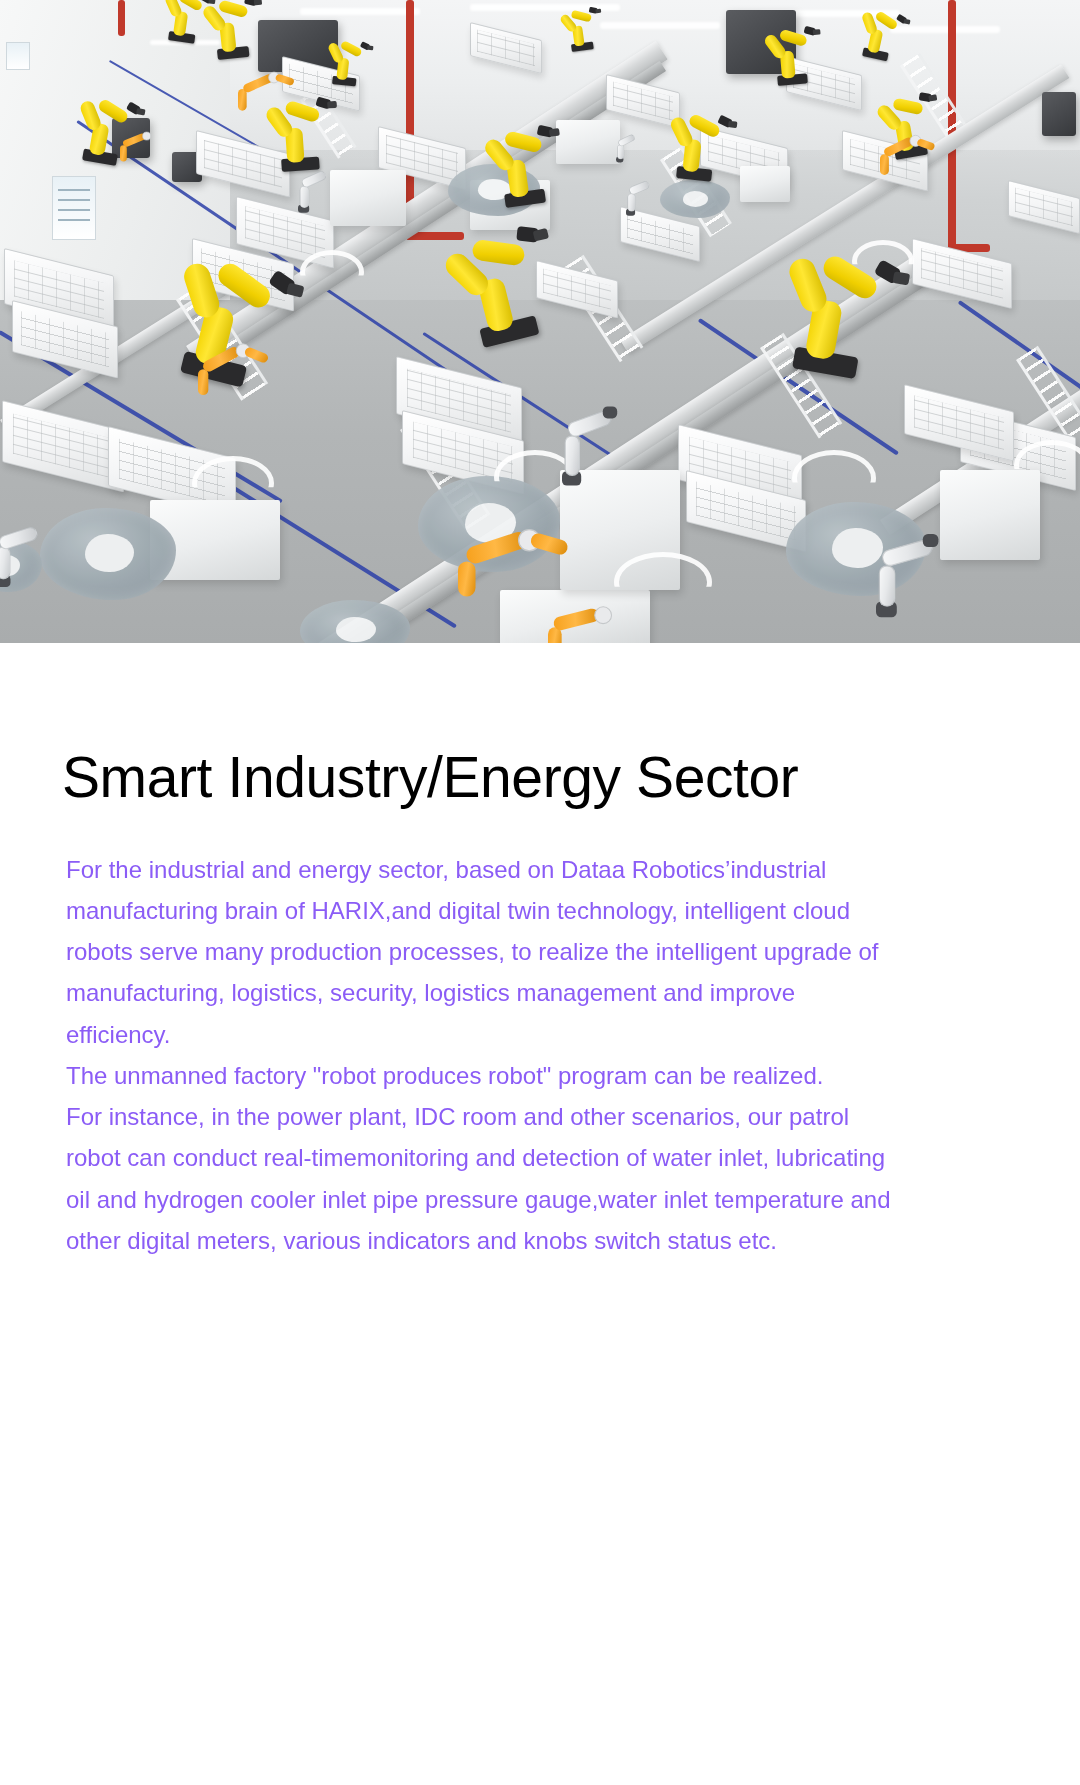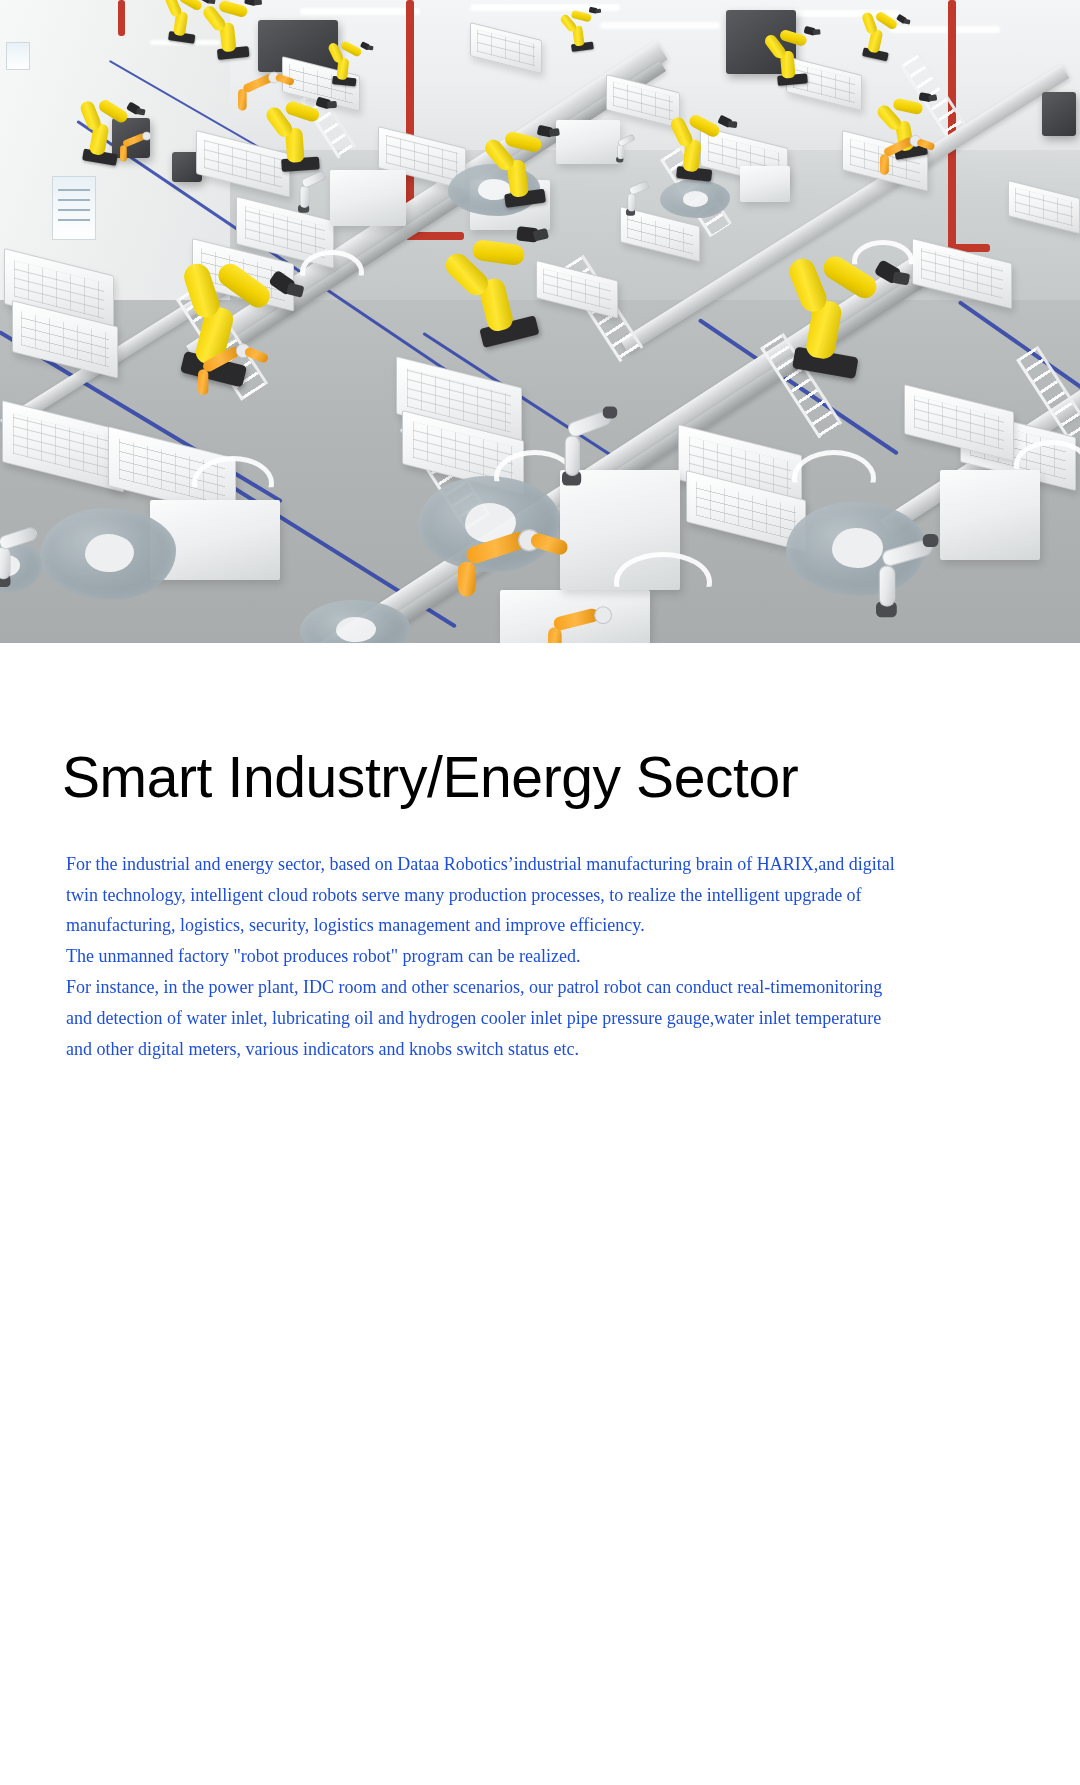--- a/index.html
+++ b/index.html
@@ -242,25 +242,24 @@
   }
   .lead {
     margin: 46px 0 0 4px;
     font-size: 27.5px;
     line-height: 1.72;
     color: #3d3d3d;
     max-width: 812px;
   }
   .body-copy {
     margin: 40px 0 0 4px;
-    font-size: 18px;
+    font-size: 24px;
     line-height: 1.72;
-    color: #1d4ed8;
+    color: #8b5cf6;
     max-width: 830px;
-    font-family: Liberation Serif, serif;
   }
   .body-copy p { margin: 0; }
 </style>
 </head>
 <body>
 
 <div class="hero">
   <div class="hero-scene">
 
     <div class="backwall"></div>

